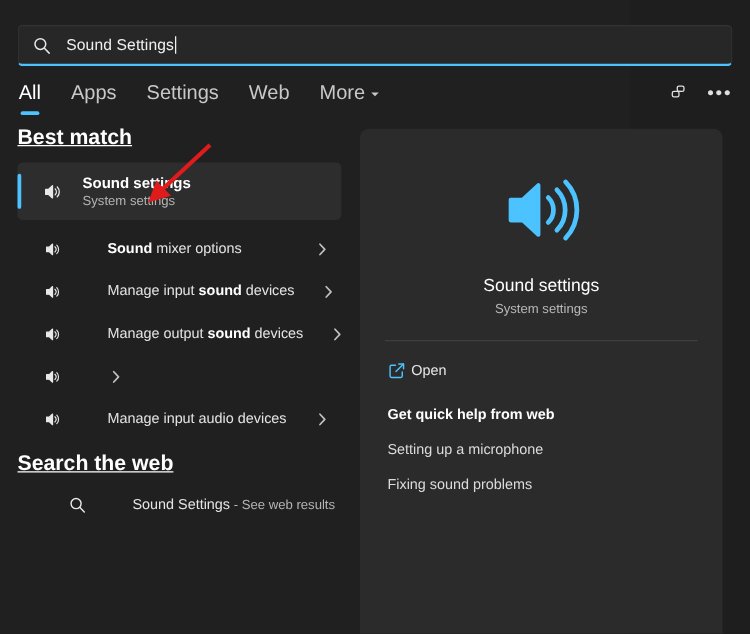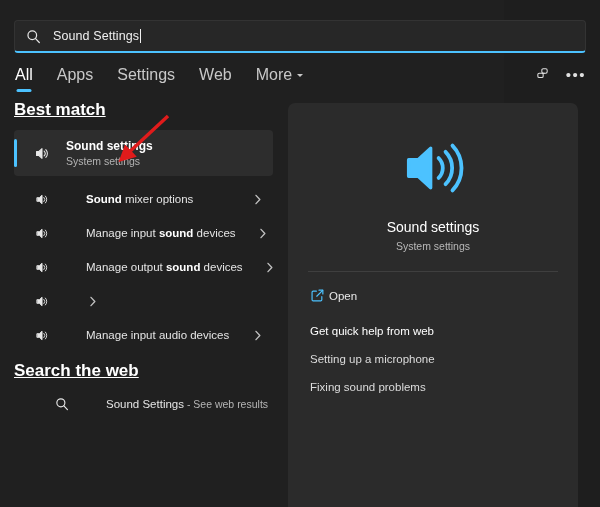--- a/index.html
+++ b/index.html
@@ -222,21 +222,21 @@
     display: flex;
     align-items: center;
     gap: 4px;
     padding: 16px 0 0 2px;
   }
   .pv-open .olink-ico { color: #4cc2ff; display: flex; }
   .pv-open .olabel { font-size: 11.5px; color: #e8e8e8; }
   .pv-help-head {
     margin-top: 22px;
     font-size: 11.5px;
-    font-weight: normal;
+    font-weight: bold;
     color: #ffffff;
     padding-left: 2px;
   }
   .pv-help-link {
     margin-top: 16px;
     font-size: 11.5px;
     color: #dcdcdc;
     padding-left: 2px;
   }
 

